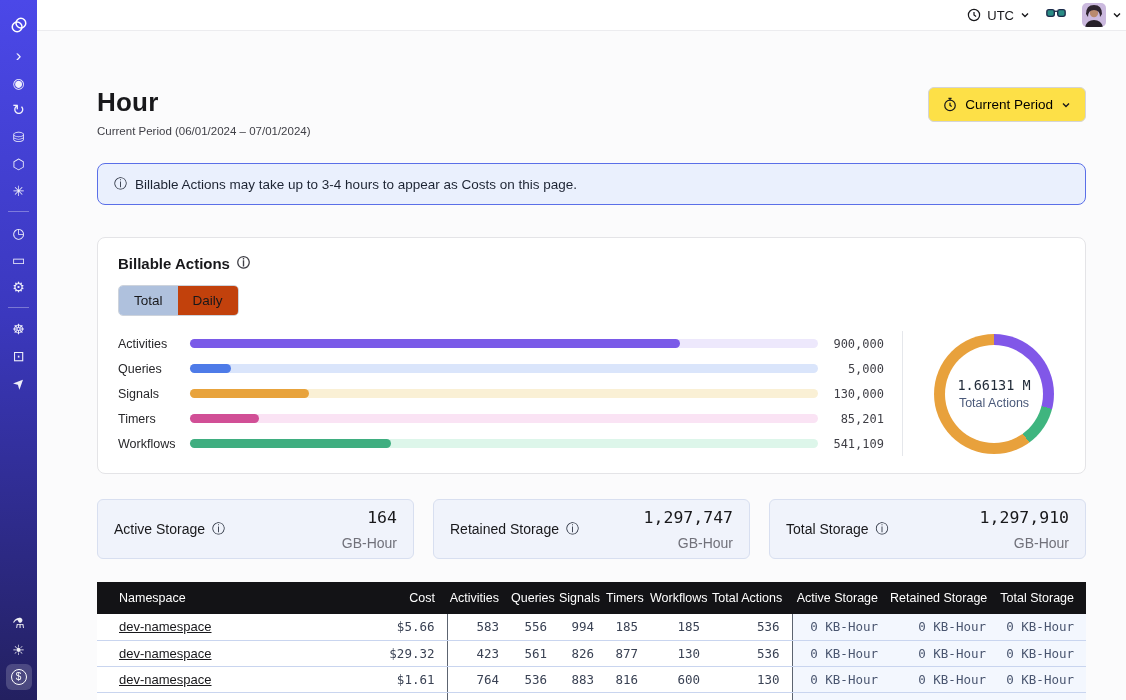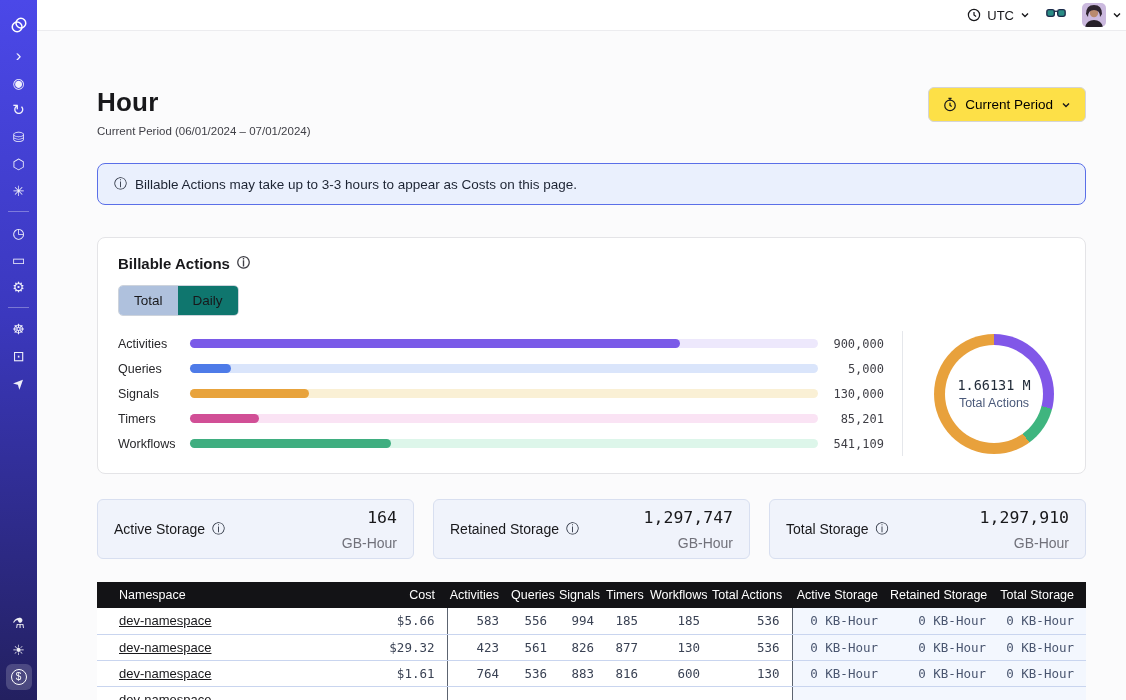--- a/index.html
+++ b/index.html
@@ -45,21 +45,21 @@
     border-radius:8px; display:flex; align-items:center; gap:8px; padding:0 16px;
     font-size:13.5px; color:#1D2433; }
   .info-glyph { font-size:13px; color:#1D2433; }
 
   
   .card { margin-top:32px; background:#fff; border:1px solid #E4E4E7; border-radius:8px;
     padding:16px 0 18px 20px; height:237px; }
   .card-title { font-size:15px; font-weight:600; display:flex; align-items:center; gap:7px; }
   .tabs { display:inline-flex; margin-top:13px; border:1px solid #CDD3DC; border-radius:5px;
     overflow:hidden; font-size:13.5px; }
-  .tab { padding:7px 15px; background:#0f766e; cursor:pointer; }
+  .tab { padding:7px 15px; background:#c2410c; cursor:pointer; }
   .tab.active { background:#AFC1DD; font-weight:500; }
   .chart-flex { display:flex; margin-top:15px; }
   .bars { flex:1; padding-right:18px; }
   .bar-row { display:flex; align-items:center; height:25px; }
   .bar-label { width:72px; font-size:12.5px; color:#27272A; }
   .bar-track { flex:1; height:9px; border-radius:5px; position:relative; }
   .bar-fill { position:absolute; left:0; top:0; height:9px; border-radius:5px; }
   .bar-value { width:66px; text-align:right; font-size:12px; color:#3F3F46;
     font-family:"DejaVu Sans Mono", monospace; }
   .donut-box { width:183px; border-left:1px solid #E5E7EB; display:flex;
@@ -77,21 +77,21 @@
     border-radius:6px; display:flex; align-items:center; justify-content:space-between;
     padding:0 16px; }
   .storage-label { font-size:14px; display:flex; align-items:center; gap:7px; }
   .storage-val { text-align:right; }
   .storage-num { font-size:16.5px; color:#18181B; font-family:"DejaVu Sans Mono", monospace; }
   .storage-unit { font-size:14px; color:#71717A; margin-top:8px; }
 
   
   .usage-table { margin-top:23px; width:100%; border-collapse:collapse; table-layout:fixed; }
   .usage-table th { background:#131316; color:#fff; font-size:12.5px; font-weight:500;
-    height:26px; text-align:right; padding:0 12px 0 0; white-space:nowrap; }
+    height:32px; text-align:right; padding:0 12px 0 0; white-space:nowrap; }
   .usage-table th.col-ns { text-align:left; padding-left:22px; }
   .usage-table td { height:26px; font-size:12.5px; background:#fff;
     border-bottom:1px solid #C9D5EF; text-align:right; padding:0 12px 0 0; white-space:nowrap; }
   .usage-table td.ns-cell { text-align:left; padding-left:22px; }
   .ns-link { color:#18181B; font-size:13px; text-decoration:underline; cursor:pointer; }
   .num { font-family:"DejaVu Sans Mono", monospace; color:#3A4254; font-size:12px; }
   .div-left { border-left:1px solid #5C6470; }
   .storage-cell { background:#F3F7FE !important; color:#4A5670; }
 </style>
 </head>
@@ -178,21 +178,21 @@
         </svg>
         <span>Current Period</span>
         <svg class="chev" viewBox="0 0 10 10" fill="none" stroke="#18181B" stroke-width="1.4">
             <path d="M2 3.5l3 3 3-3"></path>
           </svg>
       </button>
     </div>
 
     <div class="banner">
       <span class="info-glyph">ⓘ</span>
-      <span>Billable Actions may take up to 3-3 hours to appear as Costs on this page.</span>
+      <span>Billable Actions may take up to 3-4 hours to appear as Costs on this page.</span>
     </div>
 
     <section class="card">
       <div class="card-title">
         <span>Billable Actions</span>
         <span class="info-glyph" style="color:#3F3F46;">ⓘ</span>
       </div>
       <div class="tabs">
         <span class="tab active">Total</span>
         <span class="tab">Daily</span>

